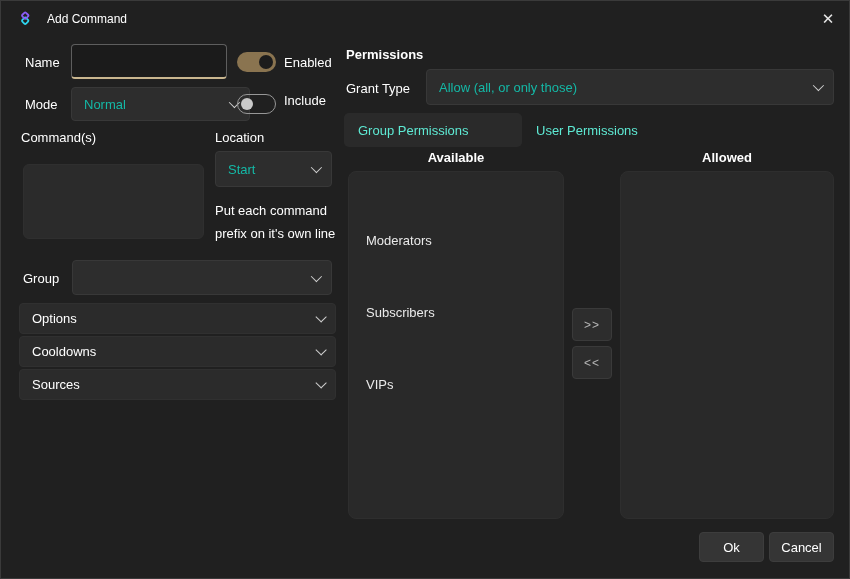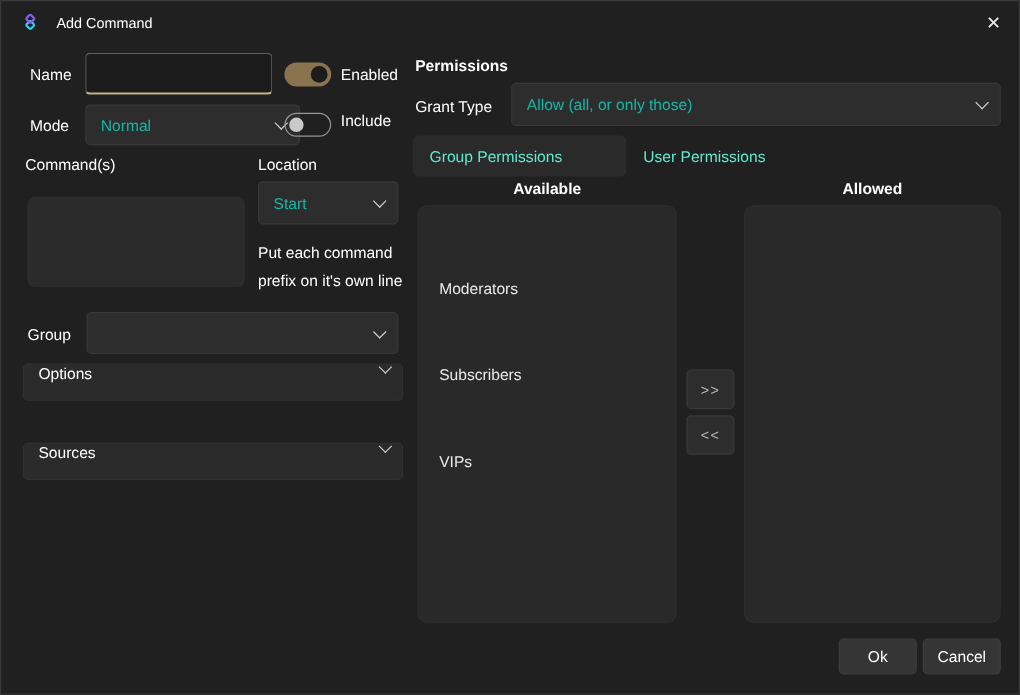--- a/index.html
+++ b/index.html
@@ -57,21 +57,21 @@
   }
   .toggle.off { background: transparent; border: 1px solid #979797; }
   .toggle.off .knob {
     position: absolute; left: 3px; top: 3px; width: 12px; height: 12px;
     border-radius: 50%; background: #c9c9c9;
   }
 
   .expander {
     position: absolute; left: 18px; width: 317px; height: 31px;
     background: #2b2b2b; border: 1px solid #303030; border-radius: 4px;
-    display: flex; align-items: flex-start; padding: 0 12px; cursor: pointer;
+    display: flex; align-items: center; padding: 0 12px; cursor: pointer;
   }
   .expander .exp-label { flex: 1; font-size: 13px; color: #ffffff; }
   .expander .chev { transform: rotate(45deg) translateY(-3px); }
 
   
   .tab {
     position: absolute; top: 112px; height: 34px; display: flex; align-items: center;
     font-size: 13px; color: #5eead4; cursor: pointer; padding: 0 14px;
   }
   .tab.active { background: #2a2a2a; border-radius: 5px; }
@@ -150,20 +150,24 @@
   <div class="label" style="left:22px; top:270px;">Group</div>
   <div class="dropdown" style="left:71px; top:259px; width:260px; height:35px;">
     <span class="dd-text"></span>
     <span class="chev"></span>
   </div>
 
   <div class="expander" style="top:302px;">
     <span class="exp-label">Options</span>
     <span class="chev"></span>
   </div>
+  <div class="expander" style="top:335px;">
+    <span class="exp-label">Cooldowns</span>
+    <span class="chev"></span>
+  </div>
   <div class="expander" style="top:368px;">
     <span class="exp-label">Sources</span>
     <span class="chev"></span>
   </div>
 
   <div class="label bold" style="left:345px; top:46px;">Permissions</div>
 
   <div class="label" style="left:345px; top:80px;">Grant Type</div>
   <div class="dropdown" style="left:425px; top:68px; width:408px; height:36px;">
     <span class="dd-text">Allow (all, or only those)</span>

